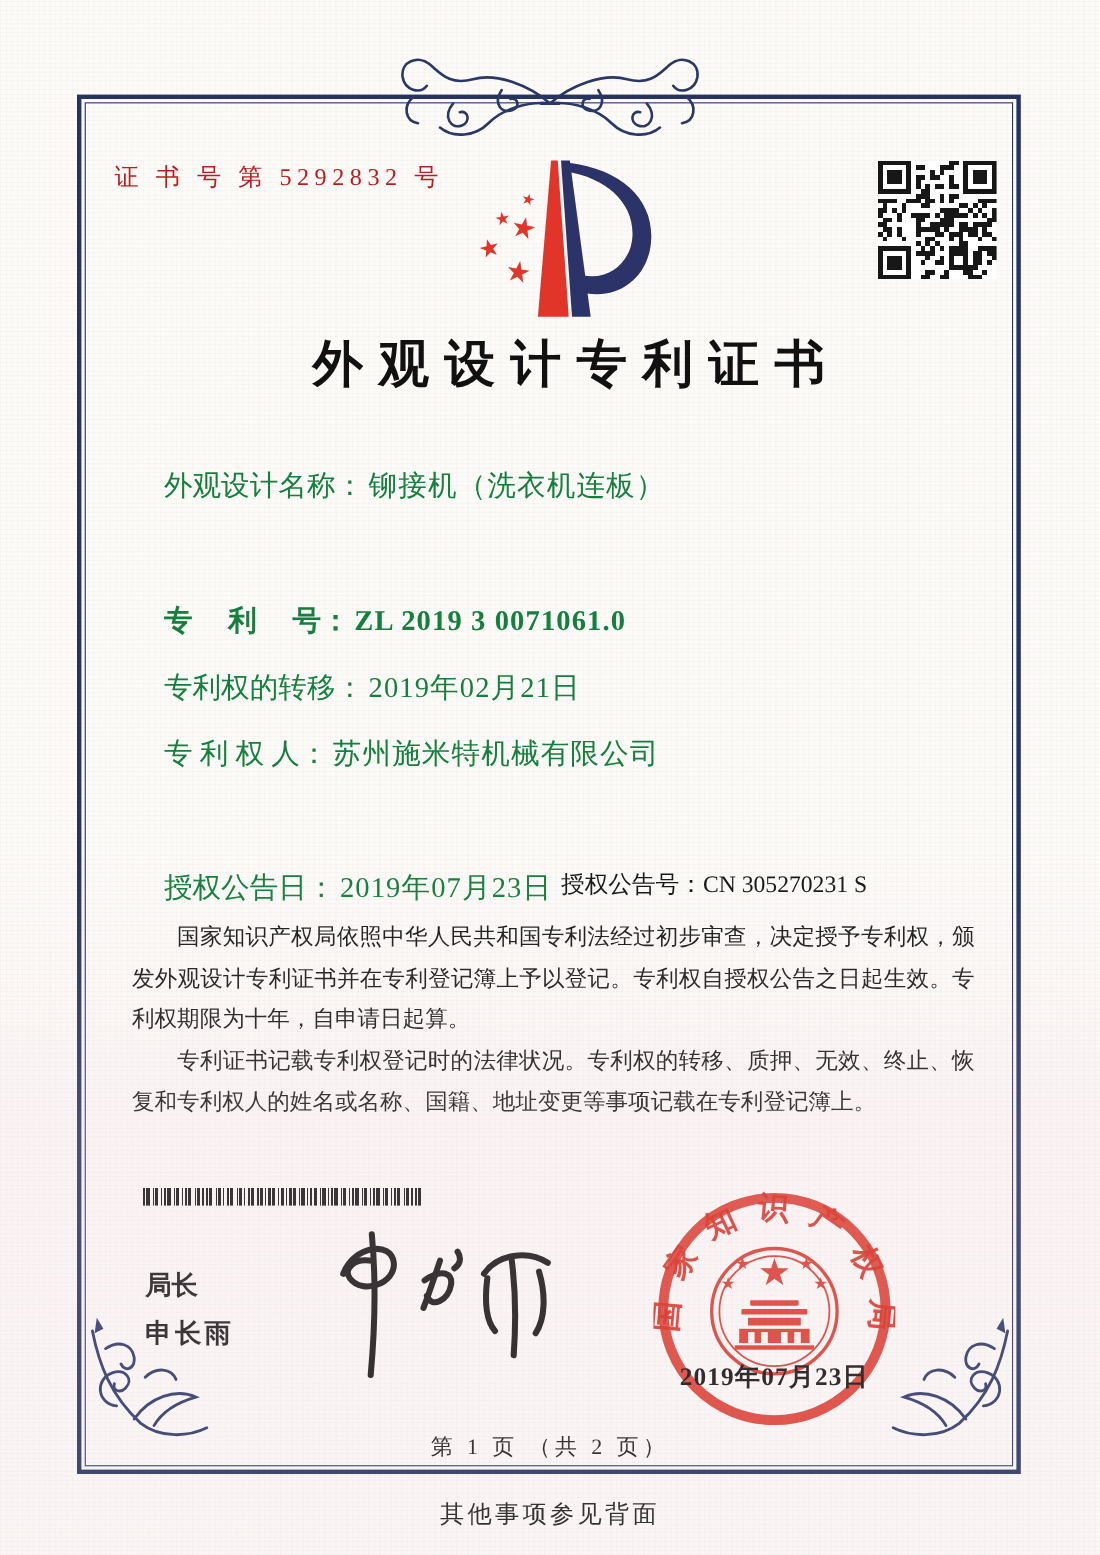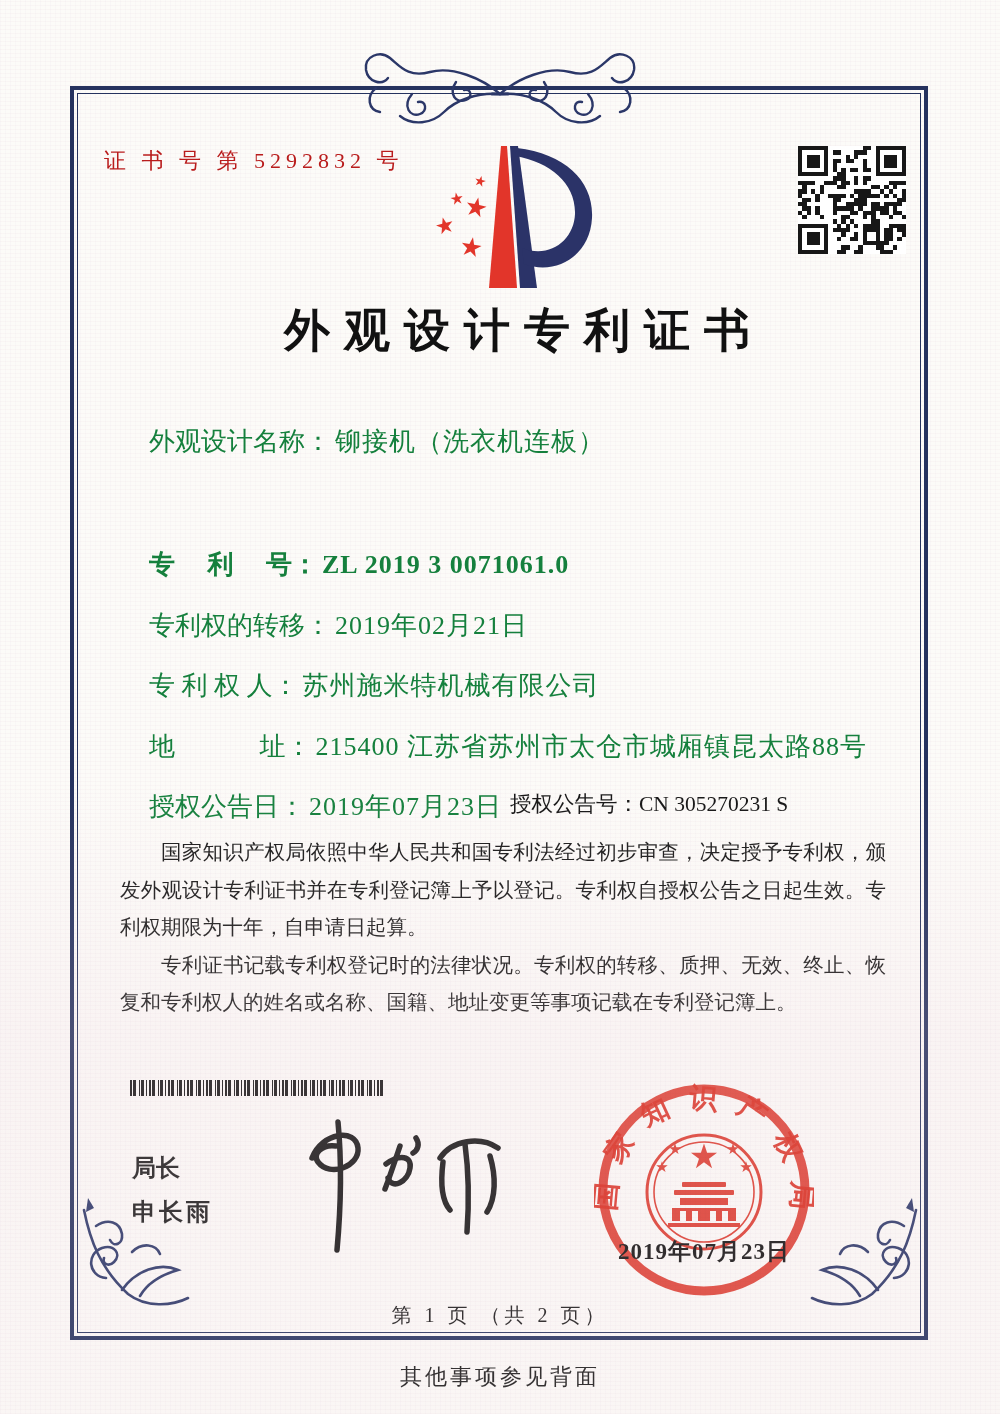--- a/index.html
+++ b/index.html
@@ -170,23 +170,20 @@
     <span class="lab">外观设计名称：</span><span class="val">铆接机（洗衣机连板）</span>
   </div>
   <div class="field f2">
     <span class="lab">专　 利　 号：</span><span class="val">ZL 2019 3 0071061.0</span>
   </div>
   <div class="field f3">
     <span class="lab">专利权的转移：</span><span class="val">2019年02月21日</span>
   </div>
   <div class="field f4">
     <span class="lab">专 利 权 人：</span><span class="val">苏州施米特机械有限公司</span>
-  </div>
-  <div class="field f5">
-    <span class="lab">地　　　 址：</span><span class="val">215400 江苏省苏州市太仓市城厢镇昆太路88号</span>
   </div>
   <div class="field f6">
     <span class="lab">授权公告日：</span><span class="val">2019年07月23日</span>
   </div>
   <div class="grant-no">
     <span>授权公告号：</span><span class="val">CN 305270231 S</span>
   </div>
 
   <div class="body-text">
     <p>国家知识产权局依照中华人民共和国专利法经过初步审查，决定授予专利权，颁发外观设计专利证书并在专利登记簿上予以登记。专利权自授权公告之日起生效。专利权期限为十年，自申请日起算。</p>

